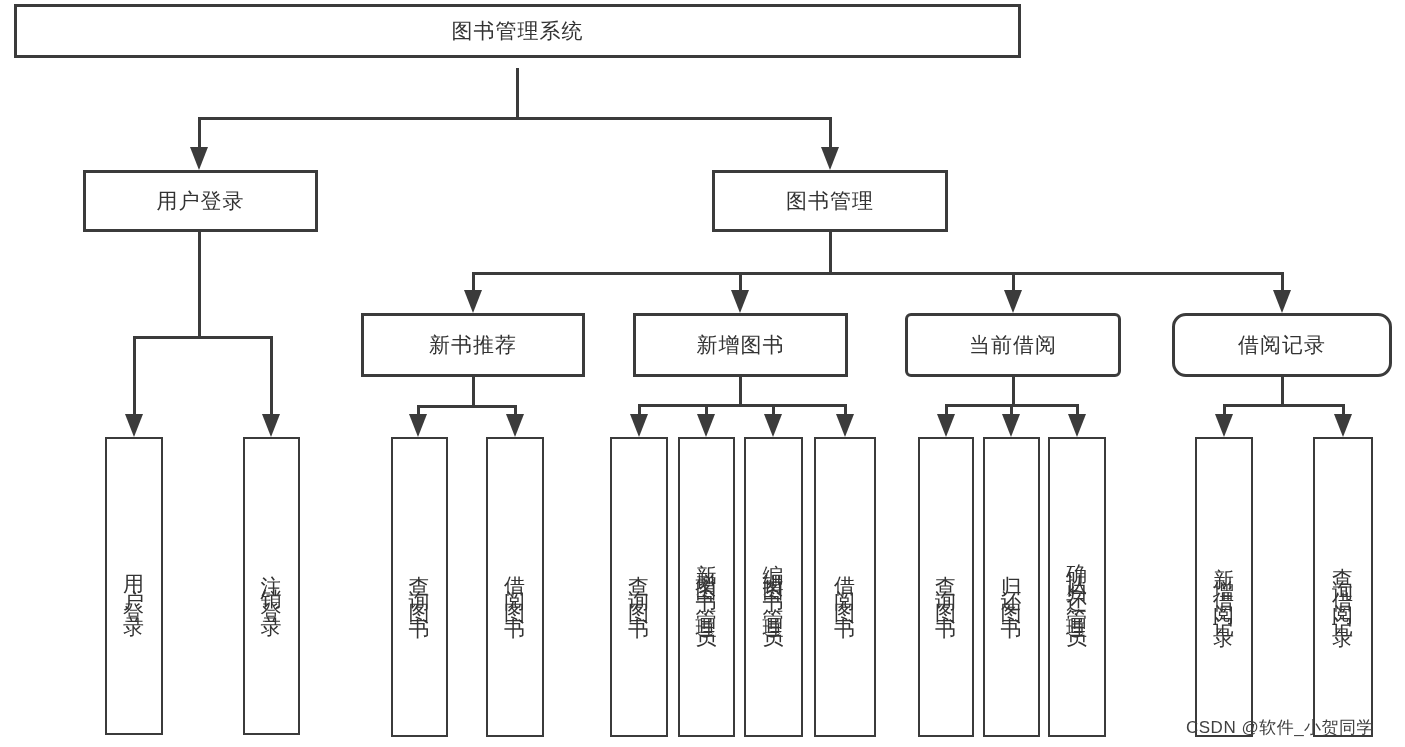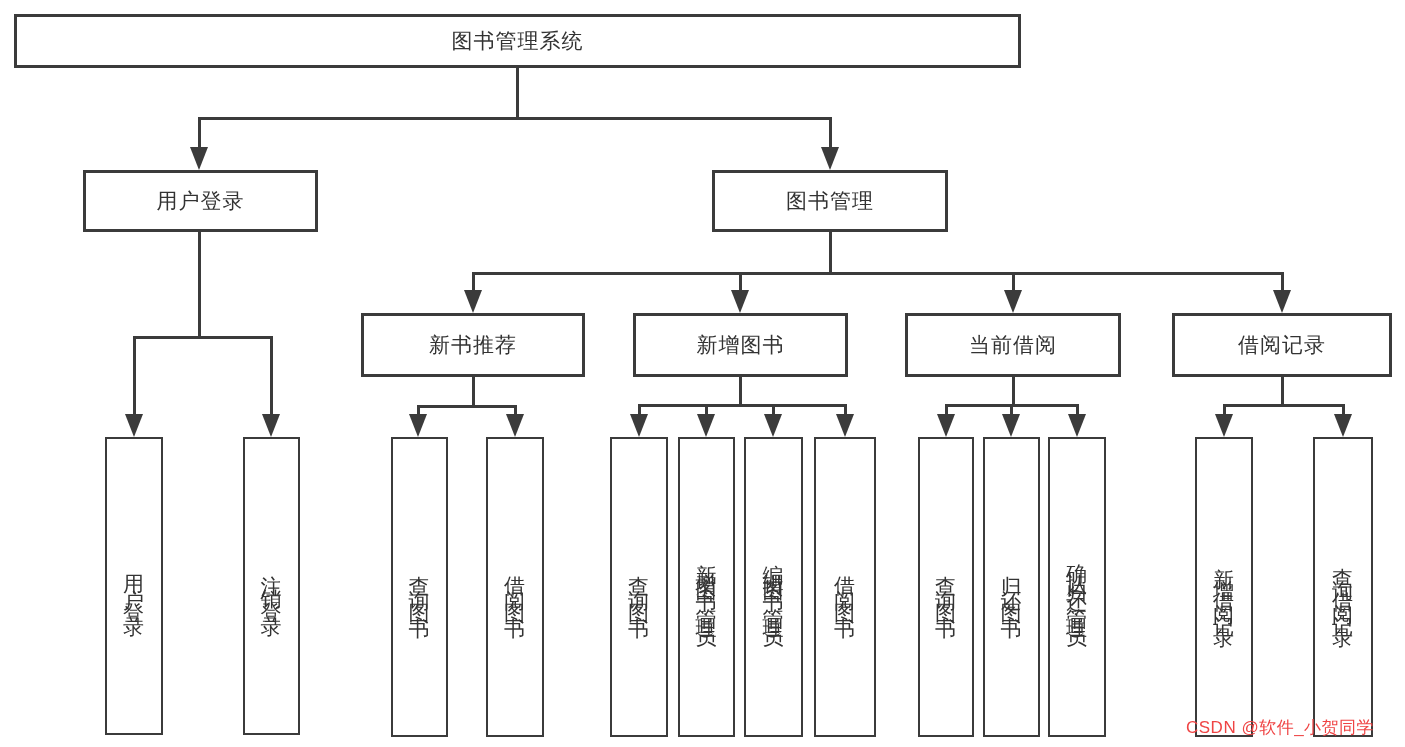--- a/index.html
+++ b/index.html
@@ -51,41 +51,41 @@
     color: #b5b5b5;
     white-space: nowrap;
     z-index: 5;
   }
 </style>
 </head>
 <body>
 
 <div id="canvas">
 
-  <div class="box hbox" style="left:14px; top:14px; width:1007px; height:54px;">
+  <div class="box hbox" style="left:14px; top:4px; width:1007px; height:54px;">
     <span>图书管理系统</span>
   </div>
 
   <div class="box hbox" style="left:83px; top:170px; width:235px; height:62px;">
     <span>用户登录</span>
   </div>
   <div class="box hbox" style="left:361px; top:313px; width:224px; height:64px;">
     <span>新书推荐</span>
   </div>
 
   <div class="box hbox" style="left:712px; top:170px; width:236px; height:62px;">
     <span>图书管理</span>
   </div>
   <div class="box hbox" style="left:633px; top:313px; width:215px; height:64px;">
     <span>新增图书</span>
   </div>
-  <div class="box hbox" style="left:905px; top:313px; width:216px; height:64px;">
+  <div class="box hbox" style="left:905px; top:313px; width:216px; height:64px;border-radius:6px;">
     <span>当前借阅</span>
   </div>
-  <div class="box hbox" style="left:1172px; top:313px; width:220px; height:64px;">
+  <div class="box hbox" style="left:1172px; top:313px; width:220px; height:64px;border-radius:14px;">
     <span>借阅记录</span>
   </div>
 
   <div class="box tallbox" style="left:105px; top:437px; width:58px; height:298px;">
     <span class="vtext short">用户登录</span>
   </div>
   <div class="box tallbox" style="left:243px; top:437px; width:57px; height:298px;">
     <span class="vtext short">注销登录</span>
   </div>
 
@@ -119,21 +119,21 @@
     <span class="vtext long">确认归还（管理员）</span>
   </div>
 
   <div class="box tallbox" style="left:1195px; top:437px; width:58px; height:300px;">
     <span class="vtext med">新增借阅记录</span>
   </div>
   <div class="box tallbox" style="left:1313px; top:437px; width:60px; height:300px;">
     <span class="vtext med">查询借阅记录</span>
   </div>
 
-  <div id="watermark" style="color: #ef4444;">CSDN @软件_小贺同学</div>
+  <div id="watermark" style="color: #404040;">CSDN @软件_小贺同学</div>
 <div class="line" style="left: 515.5px; top: 68px; width: 3px; height: 52px; background: rgb(59, 59, 59);"></div>
     <div class="line" style="left: 197.5px; top: 117px; width: 634px; height: 3px; background: rgb(59, 59, 59);"></div>
     <div class="line" style="left: 197.5px; top: 117px; width: 3px; height: 33px; background: rgb(59, 59, 59);"></div>
     <div class="arrowhead" style="left: 190px; top: 147px; border-top-color: rgb(59, 59, 59);"></div>
     <div class="line" style="left: 828.5px; top: 117px; width: 3px; height: 33px; background: rgb(59, 59, 59);"></div>
     <div class="arrowhead" style="left: 821px; top: 147px; border-top-color: rgb(59, 59, 59);"></div>
     <div class="line" style="left: 197.5px; top: 232px; width: 3px; height: 107px; background: rgb(59, 59, 59);"></div>
     <div class="line" style="left: 132.5px; top: 336px; width: 140px; height: 3px; background: rgb(59, 59, 59);"></div>
     <div class="line" style="left: 132.5px; top: 336px; width: 3px; height: 81px; background: rgb(59, 59, 59);"></div>
     <div class="arrowhead" style="left: 125px; top: 414px; border-top-color: rgb(59, 59, 59);"></div>

